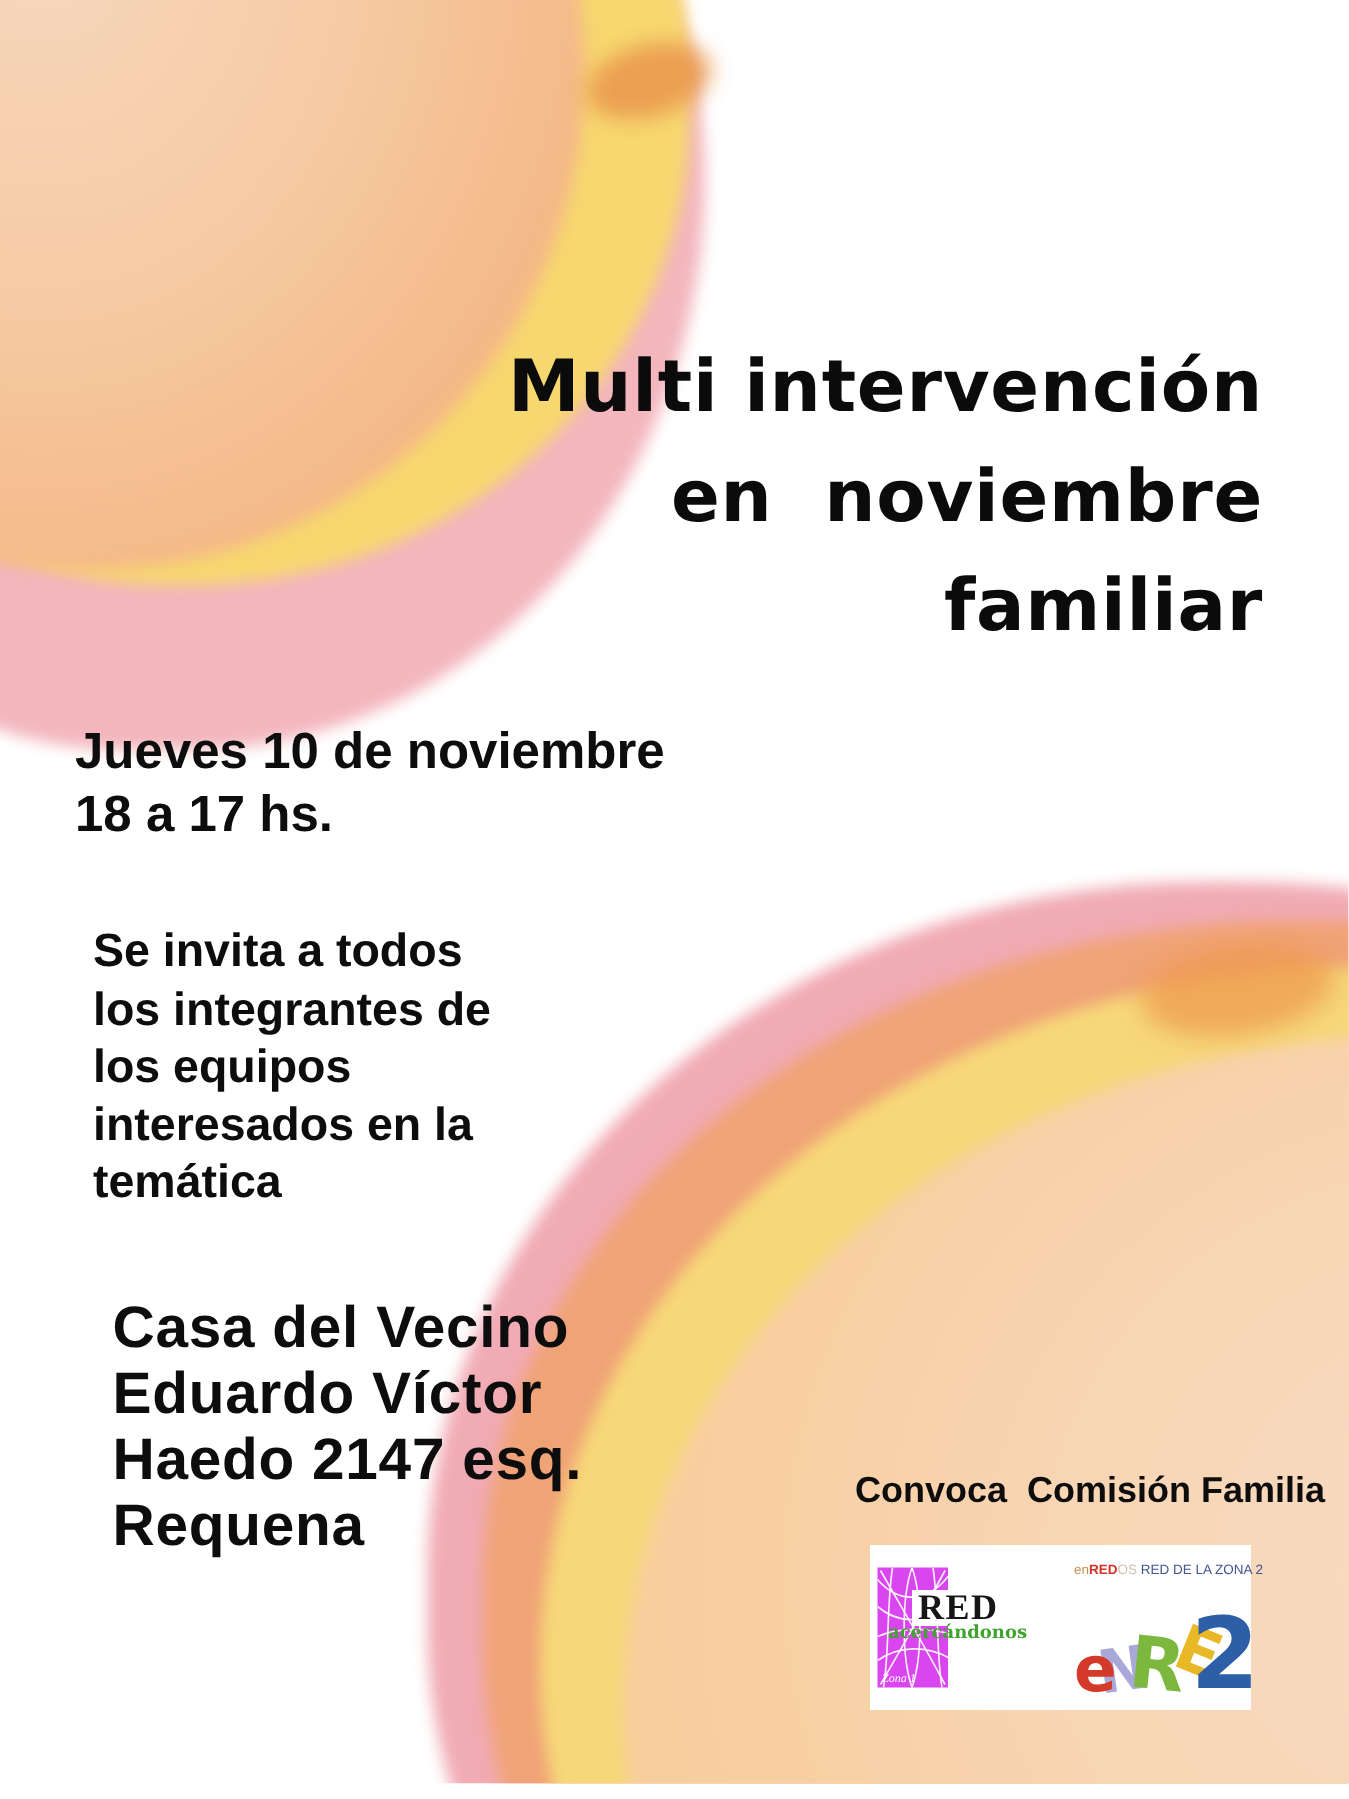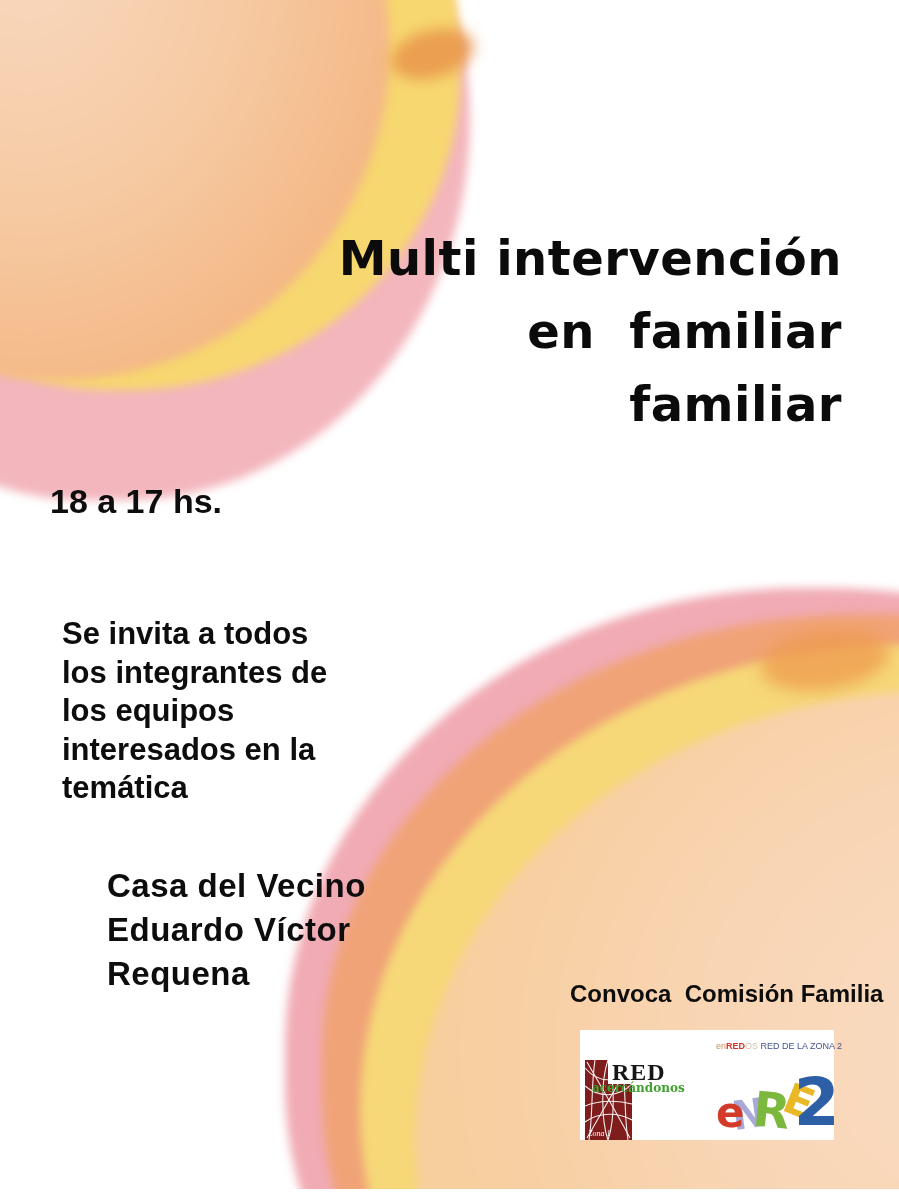--- a/index.html
+++ b/index.html
@@ -36,27 +36,27 @@
     position:absolute; top:222px; right:57px; margin:0;
     font-family:"DejaVu Sans", sans-serif; font-weight:bold;
     font-size:48px; line-height:73px; letter-spacing:0.5px;
     text-align:right; color:#0b0b0b; z-index:3;
   }
   .datetime{position:absolute; left:50px; top:480px; font-weight:bold;
     font-size:34px; line-height:42px; z-index:3;}
   .invitation{position:absolute; left:62px; top:615px; font-weight:bold;
     font-size:31px; line-height:38.5px; z-index:3;}
   .location{position:absolute; left:75px; top:864px; font-weight:bold;
-    font-size:33px; line-height:44px; letter-spacing:0.5px; z-index:3;margin-left:32px;}
+    font-size:39px; line-height:44px; letter-spacing:0.5px; z-index:3;}
   .convener{position:absolute; left:570px; top:980px; font-weight:bold;
     font-size:24px; white-space:pre; z-index:3;text-align:center;}
   
   .logo-panel{position:absolute; left:580px; top:1030px; width:254px; height:110px;
     background:#ffffff; z-index:4;}
-  .net-box{position:absolute; left:5px; top:30px; width:47px; height:80px; background:#7f1d1d;}
+  .net-box{position:absolute; left:5px; top:15px; width:47px; height:80px; background:#d946ef;}
   .net-box svg{position:absolute; left:0; top:0; width:100%; height:100%;}
   .zona-label{position:absolute; left:3px; bottom:2px; color:#ffffff; font-size:8px;
     font-style:italic; font-family:"Liberation Serif", serif; z-index:2;}
   .red-label{position:absolute; left:28px; top:30px; z-index:2;
     font-family:"Liberation Serif", serif; font-weight:bold; font-size:24px;
     letter-spacing:1px; color:#161616; background:#ffffff; padding:0 3px 0 4px; line-height:1;}
   .acerc-label{position:absolute; left:12px; top:52px; z-index:3;
     font-family:"DejaVu Serif", serif; font-weight:bold; font-size:12px;
     color:#3fa32e; line-height:1;}
   .tagline{position:absolute; left:136px; top:12px; font-size:9px; white-space:pre; line-height:1;}
@@ -83,39 +83,41 @@
   <div class="blob blob-tl-peach"></div>
   <div class="blob blob-tl-streak"></div>
   <div class="blob blob-br-pink"></div>
   <div class="blob blob-br-salmon"></div>
   <div class="blob blob-br-yellow"></div>
   <div class="blob blob-br-peach"></div>
   <div class="blob blob-br-streak"></div>
 
   <h1 class="title">
     <span class="line">Multi intervención</span>
-    <span class="line">en  familiar</span>
+    <span class="line">en  noviembre</span>
     <span class="line">familiar</span>
   </h1>
 
   <div class="datetime">
+    <span class="line">Jueves 10 de noviembre</span>
     <span class="line">18 a 17 hs.</span>
   </div>
 
   <div class="invitation">
     <span class="line">Se invita a todos</span>
     <span class="line">los integrantes de</span>
     <span class="line">los equipos</span>
     <span class="line">interesados en la</span>
     <span class="line">temática</span>
   </div>
 
   <div class="location">
     <span class="line">Casa del Vecino</span>
     <span class="line">Eduardo Víctor</span>
+    <span class="line">Haedo 2147 esq.</span>
     <span class="line">Requena</span>
   </div>
 
   <div class="convener">Convoca  Comisión Familia</div>
 
   <div class="logo-panel">
 
     <div class="net-box">
       <svg viewBox="0 0 47 80" xmlns="http://www.w3.org/2000/svg">
         <g fill="none" stroke="#ffffff" stroke-width="1.1" opacity="0.92">

